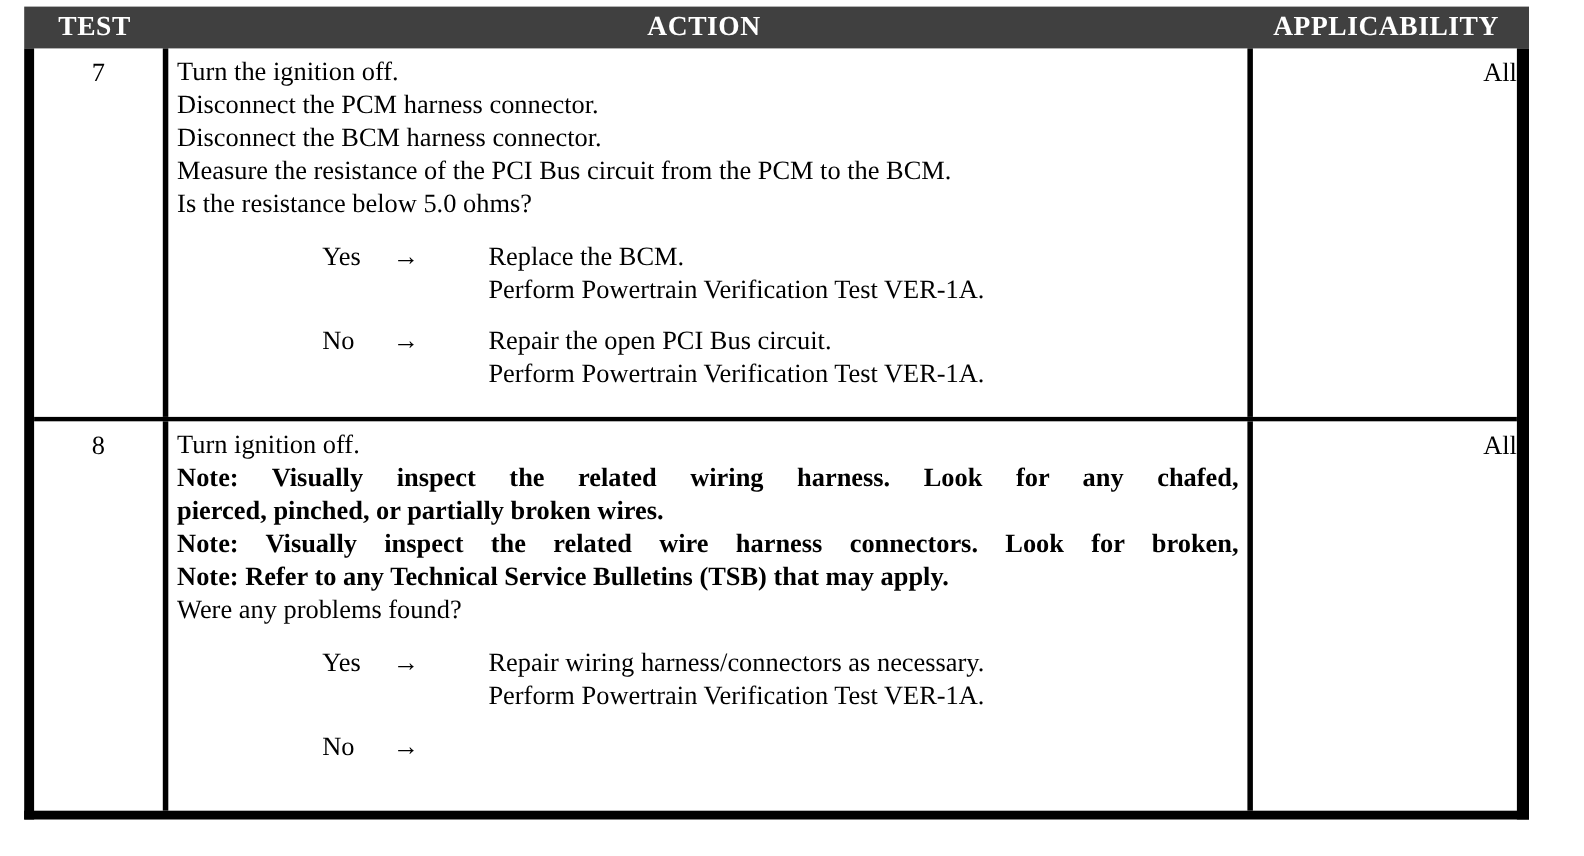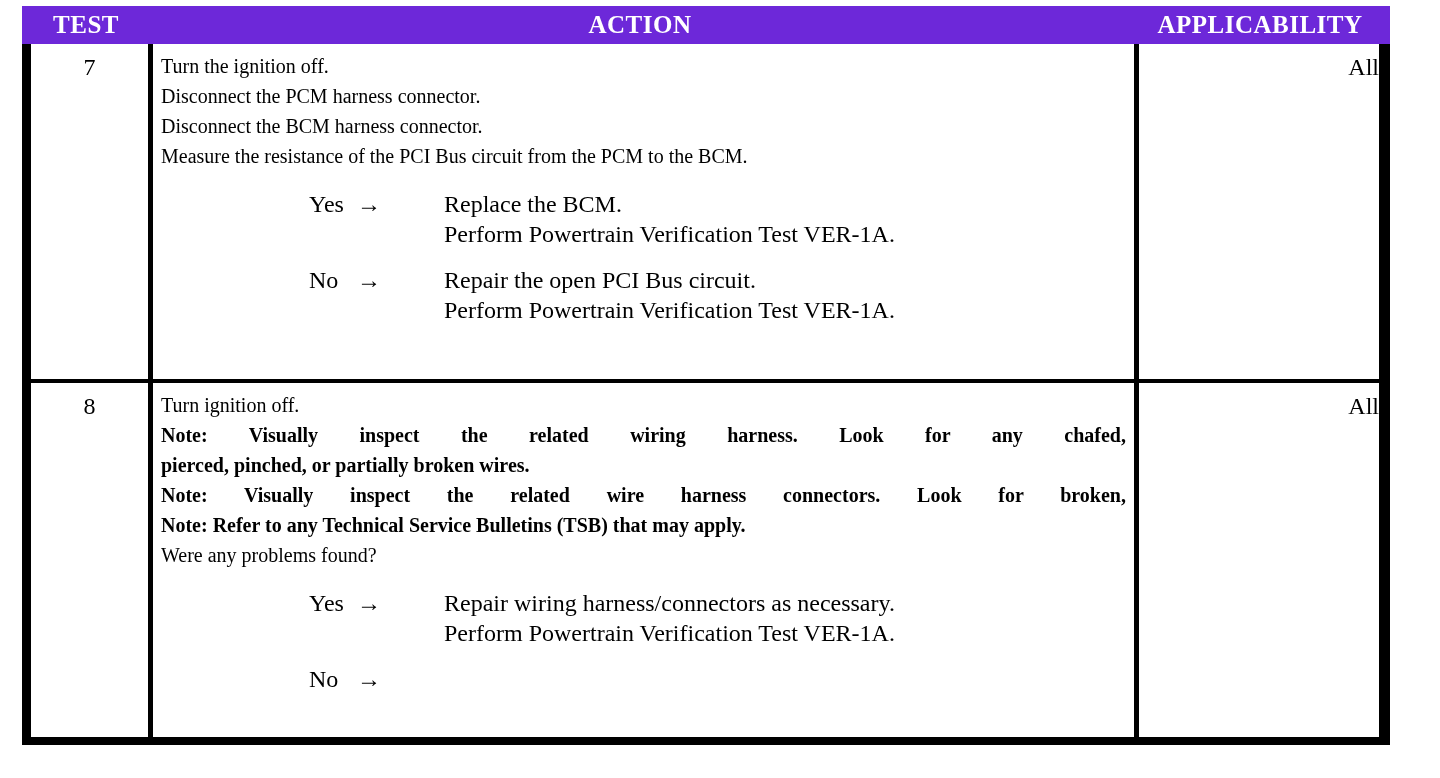--- a/index.html
+++ b/index.html
@@ -25,21 +25,21 @@
     box-sizing: border-box;
   }
 
   
   .thead {
     position: absolute;
     left: 0;
     top: 0;
     width: 1368px;
     height: 38px;
-    background: #6d28d9;
+    background: #404040;
   }
   .thead .hcell {
     position: absolute;
     top: 0;
     height: 38px;
     line-height: 38px;
     color: #ffffff;
     font-size: 25px;
     font-weight: bold;
     letter-spacing: 0.5px;
@@ -102,21 +102,21 @@
     right: 0;
     height: 100%;
     box-sizing: border-box;
     text-align: right;
     font-size: 24px;
   }
   .cell-applic .val { display: block; margin-top: 10px; }
 
   
   .line {
-    font-size: 20px;
+    font-size: 24px;
     line-height: 30px;
     white-space: nowrap;
   }
   .line.note {
     font-weight: bold;
     white-space: normal;
     text-align: justify;
     text-align-last: justify;
     width: 965px;
   }
@@ -132,21 +132,21 @@
   .gap-sm { height: 16px; }
 
   .branch {
     position: relative;
     height: auto;
     font-size: 24px;
     line-height: 30px;
   }
   .branch .lbl {
     position: absolute;
-    left: 148px;
+    left: 132px;
     top: 0;
     width: 56px;
     text-align: left;
     white-space: nowrap;
   }
   .branch .arw {
     position: absolute;
     left: 196px;
     top: 0;
     white-space: nowrap;
@@ -174,20 +174,21 @@
 
       <div class="cell-test">
         <span class="num">7</span>
       </div>
 
       <div class="cell-action">
         <div class="line">Turn the ignition off.</div>
         <div class="line">Disconnect the PCM harness connector.</div>
         <div class="line">Disconnect the BCM harness connector.</div>
         <div class="line">Measure the resistance of the PCI Bus circuit from the PCM to the BCM.</div>
+        <div class="line">Is the resistance below 5.0 ohms?</div>
 
         <div class="gap"></div>
 
         <div class="branch">
           <span class="lbl">Yes</span>
           <span class="arw">→</span>
           <div class="body">
             <div>Replace the BCM.</div>
             <div>Perform Powertrain Verification Test VER-1A.</div>
           </div>

